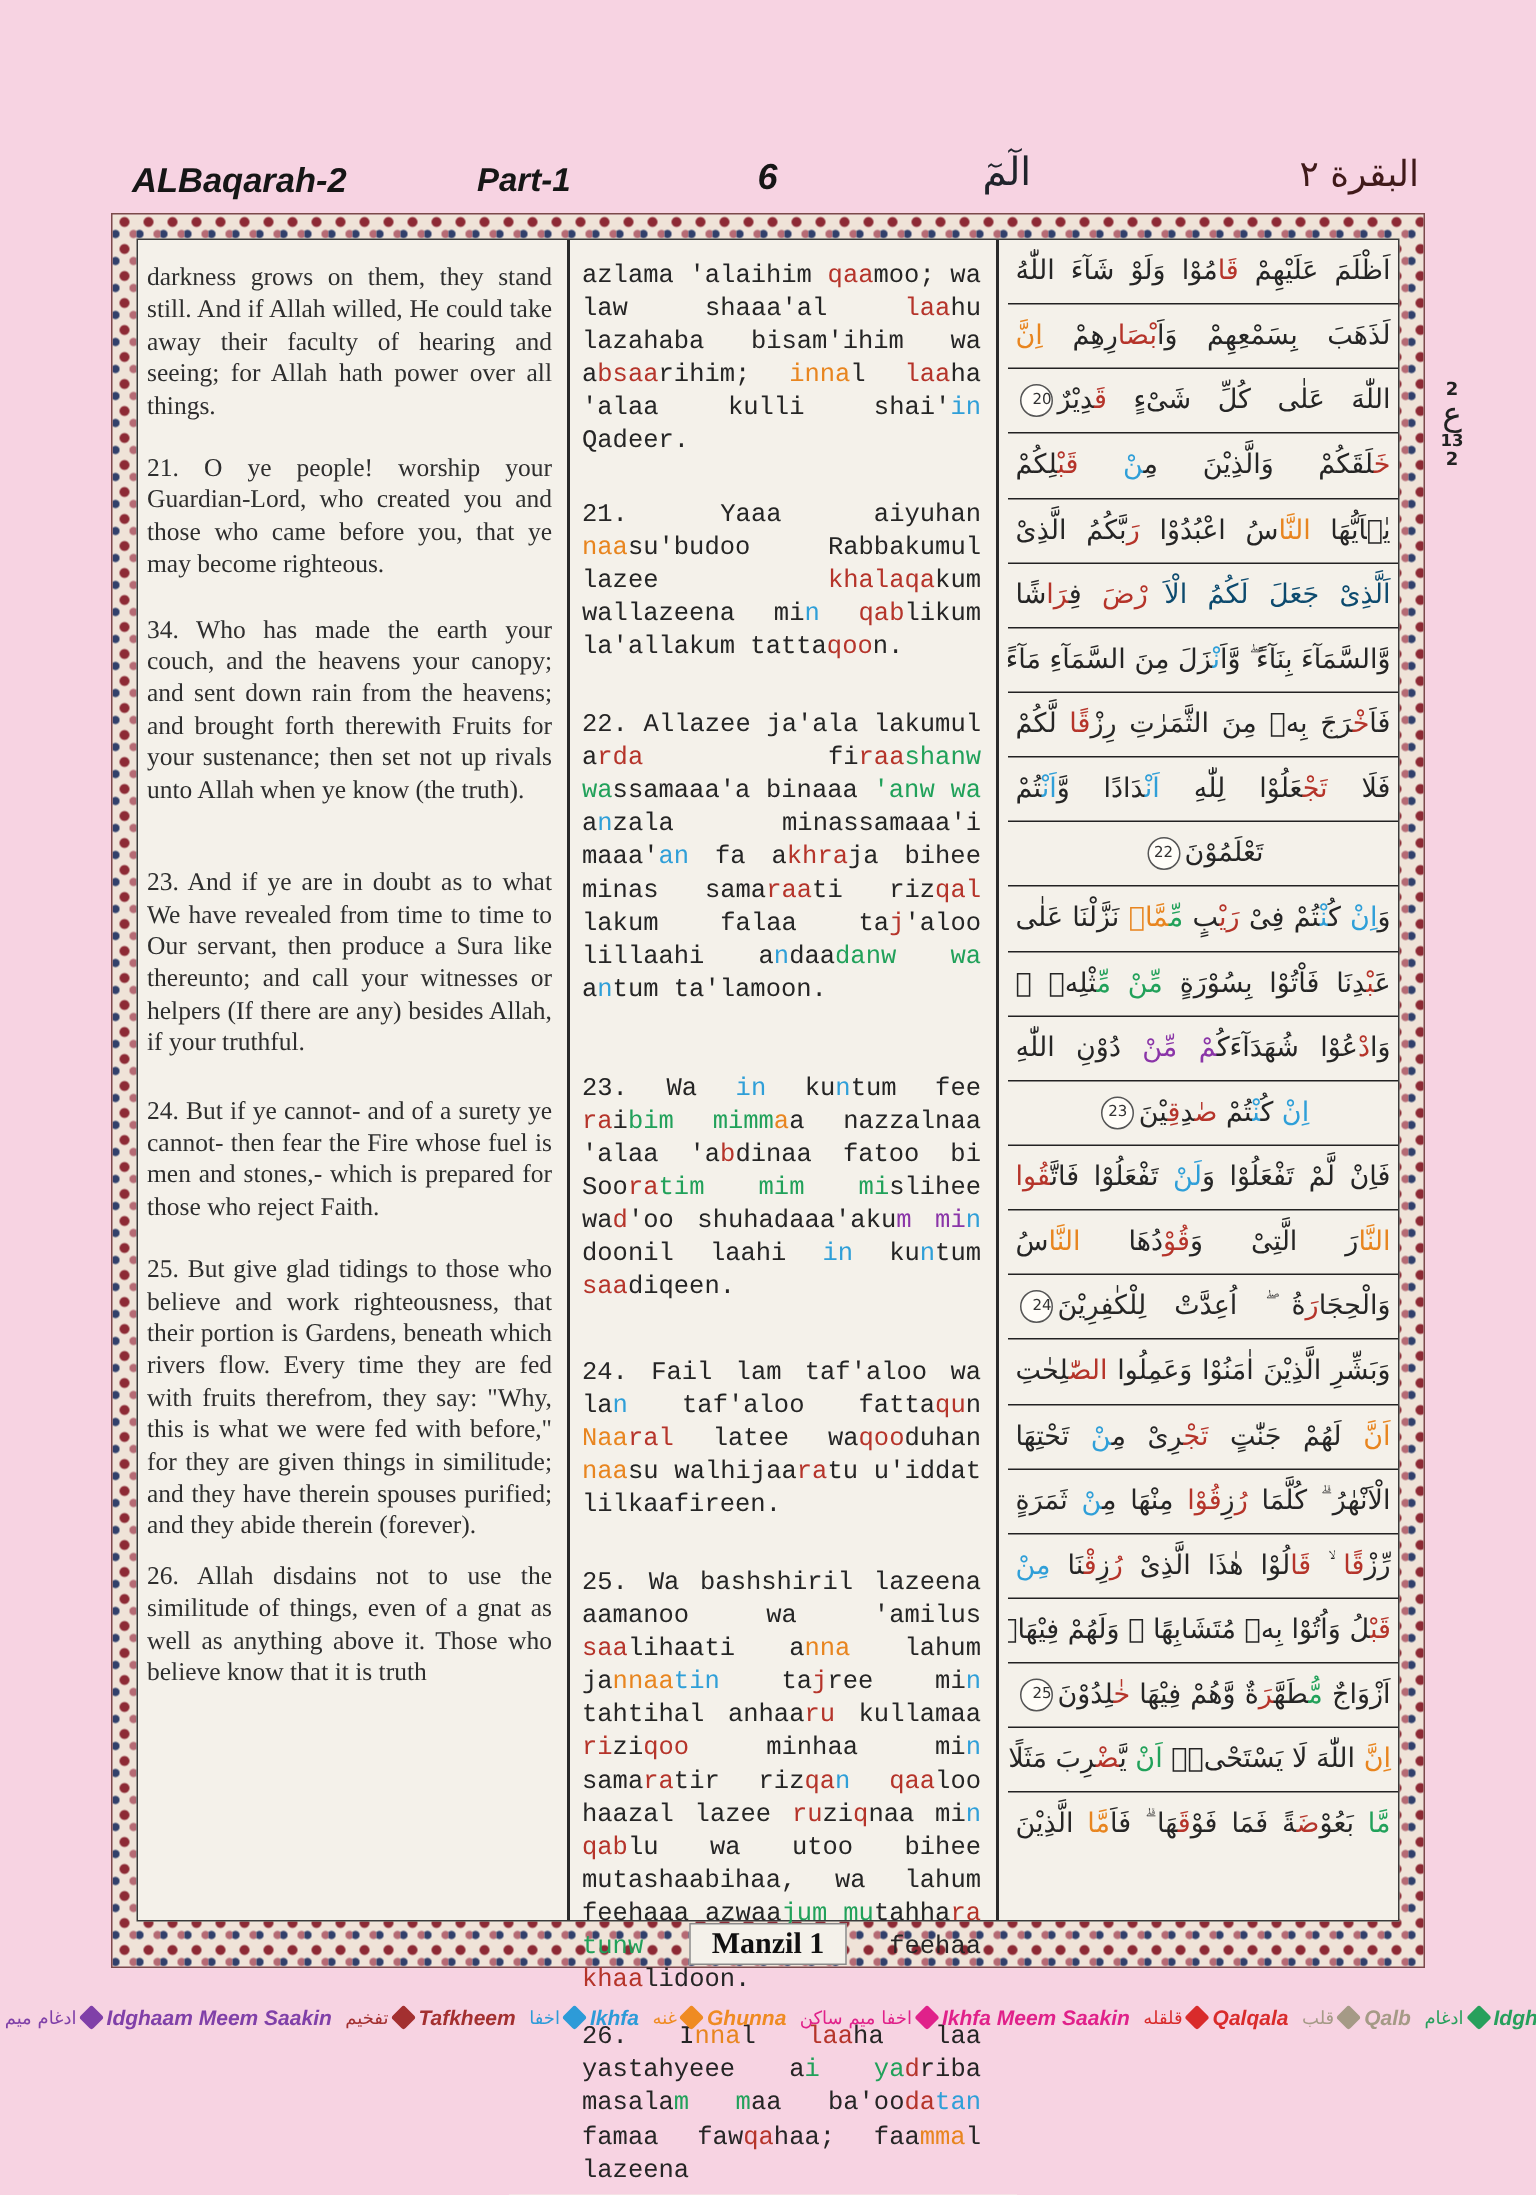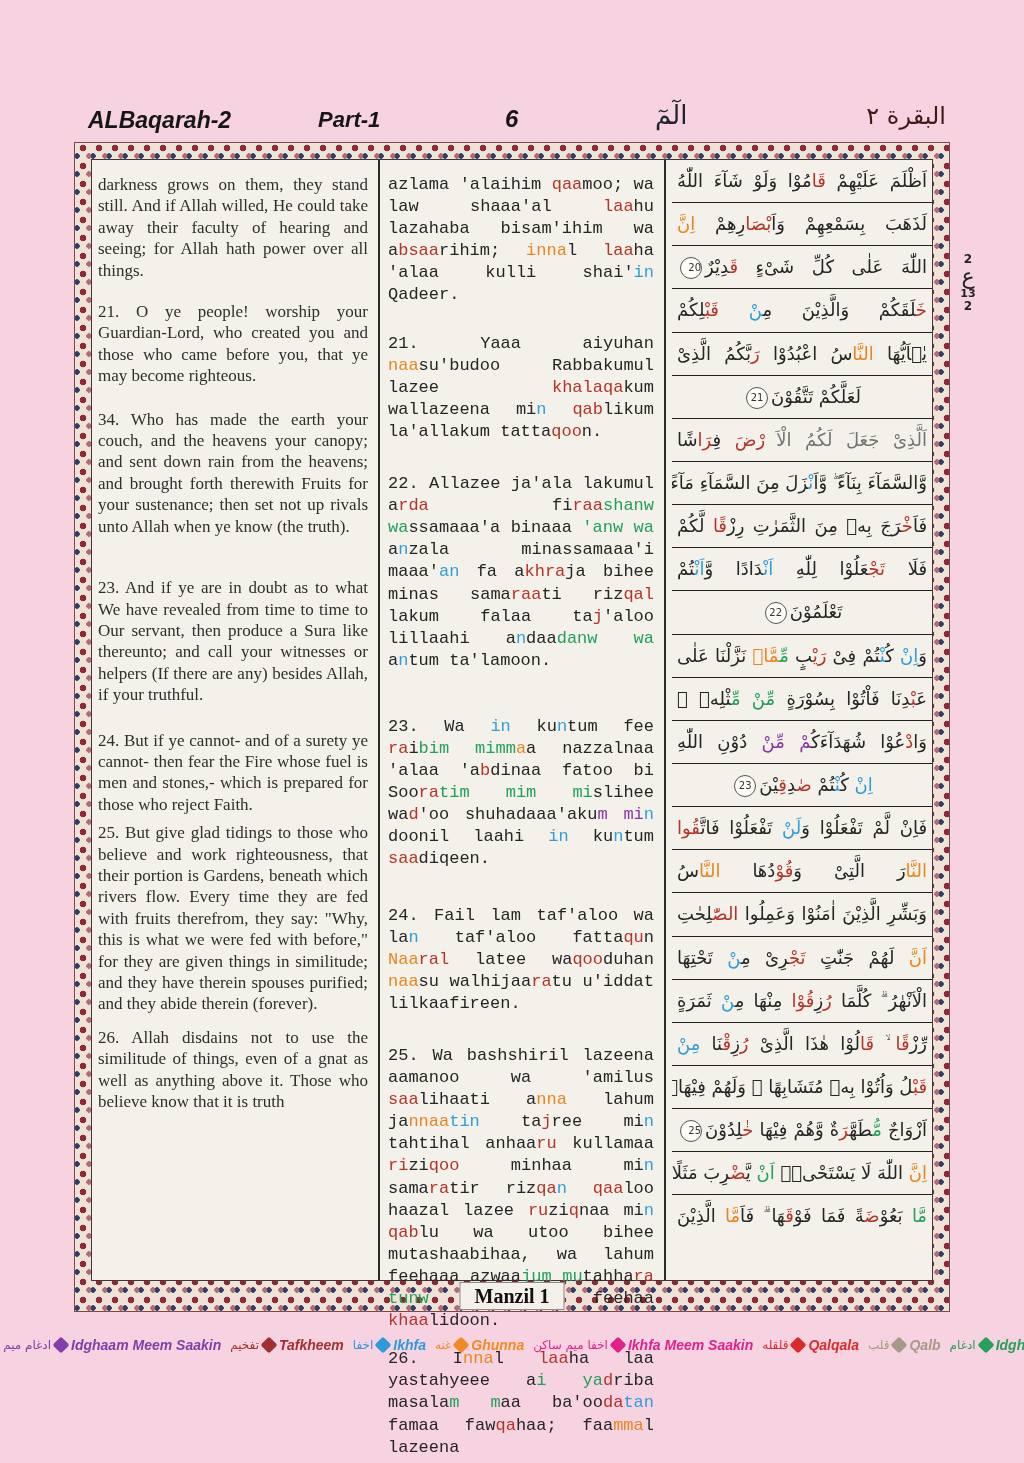--- a/index.html
+++ b/index.html
@@ -30,21 +30,21 @@
   .frame-inner{
     position:absolute;left:16px;top:16px;right:16px;bottom:30px;
     background:#f4f1ea;border:1.5px solid #3a3a3a;
   }
   .divider{position:absolute;top:0;bottom:0;width:1.5px;background:#2a2a2a;}
   .div1{left:286px;} .div2{left:572px;}
   
   .col-eng{position:absolute;left:6px;top:14px;width:270px;}
   .epara{margin:0 0 20px 0;font-size:17px;line-height:1.26;text-align:justify;color:#2e2e2e;}
   .e0{margin-bottom:20px}.e1{margin-bottom:22px}.e2{margin-bottom:40px}
-  .e3{margin-bottom:24px}.e4{margin-bottom:7px}.e5{margin-bottom:12px}.e6{margin-bottom:0}
+  .e3{margin-bottom:24px}.e4{margin-bottom:20px}.e5{margin-bottom:12px}.e6{margin-bottom:0}
   
   .col-tr{position:absolute;left:296px;top:14px;width:266px;font-family:Liberation Mono, monospace;}
   .tpara{margin:0 0 26px 0;font-size:17px;line-height:1.3;text-align:justify;}
   .t0{margin-bottom:26px}.t1{margin-bottom:30px}.t2{margin-bottom:44px}
   .t3{margin-bottom:34px}.t4{margin-bottom:30px}.t5{margin-bottom:16px}.t6{margin-bottom:0}
   
   .col-ar{position:absolute;left:580px;right:0;top:0;bottom:0;}
   .aline{
     height:43.15px;box-sizing:border-box;border-bottom:1.6px solid #222;
     direction:rtl;padding:0 5px;overflow:hidden;
@@ -112,32 +112,32 @@
         <p class="tpara t5"><span style="color: rgb(37, 37, 37);">25. Wa bashshiril lazeena aamanoo wa 'amilus </span><span style="color: rgb(181, 52, 42);">saa</span><span style="color: rgb(37, 37, 37);">lihaati a</span><span style="color: rgb(232, 133, 31);">nna</span><span style="color: rgb(37, 37, 37);"> lahum ja</span><span style="color: rgb(232, 133, 31);">nnaa</span><span style="color: rgb(47, 159, 216);">tin</span><span style="color: rgb(37, 37, 37);"> ta</span><span style="color: rgb(181, 52, 42);">j</span><span style="color: rgb(37, 37, 37);">ree mi</span><span style="color: rgb(47, 159, 216);">n</span><span style="color: rgb(37, 37, 37);"> tahtihal anhaa</span><span style="color: rgb(181, 52, 42);">ru</span><span style="color: rgb(37, 37, 37);"> kullamaa </span><span style="color: rgb(181, 52, 42);">ri</span><span style="color: rgb(37, 37, 37);">zi</span><span style="color: rgb(181, 52, 42);">qoo</span><span style="color: rgb(37, 37, 37);"> minhaa mi</span><span style="color: rgb(47, 159, 216);">n</span><span style="color: rgb(37, 37, 37);"> sama</span><span style="color: rgb(181, 52, 42);">ra</span><span style="color: rgb(37, 37, 37);">tir riz</span><span style="color: rgb(181, 52, 42);">qa</span><span style="color: rgb(47, 159, 216);">n</span><span style="color: rgb(37, 37, 37);"> </span><span style="color: rgb(181, 52, 42);">qaa</span><span style="color: rgb(37, 37, 37);">loo haazal lazee </span><span style="color: rgb(181, 52, 42);">ru</span><span style="color: rgb(37, 37, 37);">zi</span><span style="color: rgb(181, 52, 42);">q</span><span style="color: rgb(37, 37, 37);">naa mi</span><span style="color: rgb(47, 159, 216);">n</span><span style="color: rgb(37, 37, 37);"> </span><span style="color: rgb(181, 52, 42);">qab</span><span style="color: rgb(37, 37, 37);">lu wa utoo bihee mutashaabihaa, wa lahum feehaaa azwaa</span><span style="color: rgb(33, 161, 90);">jum</span><span style="color: rgb(37, 37, 37);"> </span><span style="color: rgb(33, 161, 90);">mu</span><span style="color: rgb(37, 37, 37);">tahha</span><span style="color: rgb(181, 52, 42);">ra</span><span style="color: rgb(37, 37, 37);"> </span><span style="color: rgb(33, 161, 90);">tunw</span><span style="color: rgb(37, 37, 37);"> </span><span style="color: rgb(33, 161, 90);">wa</span><span style="color: rgb(37, 37, 37);"> hum feehaa </span><span style="color: rgb(181, 52, 42);">khaa</span><span style="color: rgb(37, 37, 37);">lidoon.</span></p>
         <p class="tpara t6"><span style="color: rgb(37, 37, 37);">26. I</span><span style="color: rgb(232, 133, 31);">nna</span><span style="color: rgb(37, 37, 37);">l </span><span style="color: rgb(181, 52, 42);">laa</span><span style="color: rgb(37, 37, 37);">ha laa yastahyeee a</span><span style="color: rgb(33, 161, 90);">i</span><span style="color: rgb(37, 37, 37);"> </span><span style="color: rgb(33, 161, 90);">ya</span><span style="color: rgb(181, 52, 42);">d</span><span style="color: rgb(37, 37, 37);">riba masala</span><span style="color: rgb(33, 161, 90);">m</span><span style="color: rgb(37, 37, 37);"> </span><span style="color: rgb(33, 161, 90);">m</span><span style="color: rgb(37, 37, 37);">aa ba'oo</span><span style="color: rgb(181, 52, 42);">da</span><span style="color: rgb(47, 159, 216);">tan</span><span style="color: rgb(37, 37, 37);"> famaa faw</span><span style="color: rgb(181, 52, 42);">qa</span><span style="color: rgb(37, 37, 37);">haa; faa</span><span style="color: rgb(232, 133, 31);">mma</span><span style="color: rgb(37, 37, 37);">l lazeena</span></p>
       </div>
     <div class="divider div2"></div>
     <div class="col-ar">
         <div class="aline"><span style="color: rgb(37, 37, 37);">اَظْلَمَ عَلَيْهِمْ </span><span style="color: rgb(181, 52, 42);">قَا</span><span style="color: rgb(37, 37, 37);">مُوْا وَلَوْ شَآءَ اللّٰهُ</span></div>
         <div class="aline"><span style="color: rgb(37, 37, 37);">لَذَهَبَ بِسَمْعِهِمْ وَاَ</span><span style="color: rgb(181, 52, 42);">بْصَا</span><span style="color: rgb(37, 37, 37);">رِهِمْ </span><span style="color: rgb(232, 133, 31);">اِنَّ</span></div>
         <div class="aline"><span style="color: rgb(37, 37, 37);">اللّٰهَ عَلٰى كُلِّ شَىْءٍ </span><span style="color: rgb(181, 52, 42);">قَ</span><span style="color: rgb(37, 37, 37);">دِيْرٌ</span><span class="endmark">20</span></div>
         <div class="aline"><span style="color: rgb(181, 52, 42);">خَ</span><span style="color: rgb(37, 37, 37);">لَقَكُمْ وَالَّذِيْنَ مِ</span><span style="color: rgb(47, 159, 216);">نْ</span><span style="color: rgb(37, 37, 37);"> </span><span style="color: rgb(181, 52, 42);">قَبْ</span><span style="color: rgb(37, 37, 37);">لِكُمْ</span></div>
         <div class="aline"><span style="color: rgb(37, 37, 37);">يٰۤاَيُّهَا </span><span style="color: rgb(232, 133, 31);">النَّا</span><span style="color: rgb(37, 37, 37);">سُ اعْبُدُوْا </span><span style="color: rgb(181, 52, 42);">رَ</span><span style="color: rgb(37, 37, 37);">بَّكُمُ الَّذِىْ</span></div>
-        <div class="aline centered"><span style="color: rgb(37, 37, 37);">لَعَلَّكُمْ تَتَّقُوْنَ</span><span class="endmark">21</span></div>
-        <div class="aline"><span style="color: #737373; padding-left: 11px;">اَلَّذِىْ جَعَلَ لَكُمُ الْاَ</span><span style="color: rgb(181, 52, 42);">رْضَ</span><span style="color: rgb(37, 37, 37);"> فِ</span><span style="color: rgb(181, 52, 42);">رَا</span><span style="color: rgb(37, 37, 37);">شًا</span></div>
+        <div class="aline"><span style="color: #0c4a6e; padding-left: 11px;">اَلَّذِىْ جَعَلَ لَكُمُ الْاَ</span><span style="color: rgb(181, 52, 42);">رْضَ</span><span style="color: rgb(37, 37, 37);"> فِ</span><span style="color: rgb(181, 52, 42);">رَا</span><span style="color: rgb(37, 37, 37);">شًا</span></div>
         <div class="aline"><span style="color: rgb(37, 37, 37);">وَّالسَّمَآءَ بِنَآءً ۖ وَّاَ</span><span style="color: rgb(47, 159, 216);">نْ</span><span style="color: rgb(37, 37, 37);">زَلَ مِنَ السَّمَآءِ مَآءً</span></div>
         <div class="aline"><span style="color: rgb(37, 37, 37);">فَاَ</span><span style="color: rgb(181, 52, 42);">خْ</span><span style="color: rgb(37, 37, 37);">رَجَ بِهٖ مِنَ الثَّمَرٰتِ رِزْ</span><span style="color: rgb(181, 52, 42);">قًا</span><span style="color: rgb(37, 37, 37);"> لَّكُمْ</span></div>
         <div class="aline"><span style="color: rgb(37, 37, 37);">فَلَا </span><span style="color: rgb(181, 52, 42);">تَجْ</span><span style="color: rgb(37, 37, 37);">عَلُوْا لِلّٰهِ </span><span style="color: rgb(47, 159, 216);">اَنْ</span><span style="color: rgb(37, 37, 37);">دَادًا وَّ</span><span style="color: rgb(47, 159, 216);">اَنْ</span><span style="color: rgb(37, 37, 37);">تُمْ</span></div>
         <div class="aline centered"><span style="color: rgb(37, 37, 37);">تَعْلَمُوْنَ</span><span class="endmark">22</span></div>
         <div class="aline"><span style="color: rgb(37, 37, 37);">وَ</span><span style="color: rgb(47, 159, 216);">اِنْ</span><span style="color: rgb(37, 37, 37);"> كُ</span><span style="color: rgb(47, 159, 216);">نْ</span><span style="color: rgb(37, 37, 37);">تُمْ فِىْ </span><span style="color: rgb(181, 52, 42);">رَيْ</span><span style="color: rgb(37, 37, 37);">بٍ </span><span style="color: rgb(33, 161, 90);">مِّ</span><span style="color: rgb(232, 133, 31);">مَّاۤ</span><span style="color: rgb(37, 37, 37);"> نَزَّلْنَا عَلٰى</span></div>
         <div class="aline"><span style="color: rgb(37, 37, 37);">عَ</span><span style="color: rgb(181, 52, 42);">بْ</span><span style="color: rgb(37, 37, 37);">دِنَا فَاْتُوْا بِسُوْرَةٍ </span><span style="color: rgb(33, 161, 90);">مِّنْ</span><span style="color: rgb(37, 37, 37);"> </span><span style="color: rgb(33, 161, 90);">مِّ</span><span style="color: rgb(37, 37, 37);">ثْلِهٖ ۖ</span></div>
         <div class="aline"><span style="color: rgb(37, 37, 37);">وَا</span><span style="color: rgb(181, 52, 42);">دْ</span><span style="color: rgb(37, 37, 37);">عُوْا شُهَدَآءَكُ</span><span style="color: rgb(138, 53, 168);">مْ</span><span style="color: rgb(37, 37, 37);"> </span><span style="color: rgb(138, 53, 168);">مِّنْ</span><span style="color: rgb(37, 37, 37);"> دُوْنِ اللّٰهِ</span></div>
         <div class="aline centered"><span style="color: rgb(47, 159, 216);">اِنْ</span><span style="color: rgb(37, 37, 37);"> كُ</span><span style="color: rgb(47, 159, 216);">نْ</span><span style="color: rgb(37, 37, 37);">تُمْ </span><span style="color: rgb(181, 52, 42);">صٰ</span><span style="color: rgb(37, 37, 37);">دِ</span><span style="color: rgb(181, 52, 42);">قِ</span><span style="color: rgb(37, 37, 37);">يْنَ</span><span class="endmark">23</span></div>
         <div class="aline"><span style="color: rgb(37, 37, 37);">فَاِنْ لَّمْ تَفْعَلُوْا وَ</span><span style="color: rgb(47, 159, 216);">لَنْ</span><span style="color: rgb(37, 37, 37);"> تَفْعَلُوْا فَاتَّ</span><span style="color: rgb(181, 52, 42);">قُوا</span></div>
         <div class="aline"><span style="color: rgb(232, 133, 31);">النَّا</span><span style="color: rgb(37, 37, 37);">رَ الَّتِىْ وَ</span><span style="color: rgb(181, 52, 42);">قُوْ</span><span style="color: rgb(37, 37, 37);">دُهَا </span><span style="color: rgb(232, 133, 31);">النَّا</span><span style="color: rgb(37, 37, 37);">سُ</span></div>
+        <div class="aline"><span style="color: rgb(37, 37, 37);">وَالْحِجَا</span><span style="color: rgb(181, 52, 42);">رَ</span><span style="color: rgb(37, 37, 37);">ةُ ۖ اُعِدَّتْ لِلْكٰفِرِيْنَ</span><span class="endmark">24</span></div>
         <div class="aline"><span style="color: rgb(37, 37, 37);">وَبَشِّرِ الَّذِيْنَ اٰمَنُوْا وَعَمِلُوا </span><span style="color: rgb(181, 52, 42);">الصّٰ</span><span style="color: rgb(37, 37, 37);">لِحٰتِ</span></div>
         <div class="aline"><span style="color: rgb(232, 133, 31);">اَنَّ</span><span style="color: rgb(37, 37, 37);"> لَهُمْ جَنّٰتٍ </span><span style="color: rgb(181, 52, 42);">تَجْ</span><span style="color: rgb(37, 37, 37);">رِىْ مِ</span><span style="color: rgb(47, 159, 216);">نْ</span><span style="color: rgb(37, 37, 37);"> تَحْتِهَا</span></div>
         <div class="aline"><span style="color: rgb(37, 37, 37);">الْاَنْهٰرُ ۗ كُلَّمَا </span><span style="color: rgb(181, 52, 42);">رُ</span><span style="color: rgb(37, 37, 37);">زِ</span><span style="color: rgb(181, 52, 42);">قُوْا</span><span style="color: rgb(37, 37, 37);"> مِنْهَا مِ</span><span style="color: rgb(47, 159, 216);">نْ</span><span style="color: rgb(37, 37, 37);"> ثَمَرَةٍ</span></div>
         <div class="aline"><span style="color: rgb(37, 37, 37);">رِّزْ</span><span style="color: rgb(181, 52, 42);">قًا</span><span style="color: rgb(37, 37, 37);"> ۙ </span><span style="color: rgb(181, 52, 42);">قَا</span><span style="color: rgb(37, 37, 37);">لُوْا هٰذَا الَّذِىْ </span><span style="color: rgb(181, 52, 42);">رُ</span><span style="color: rgb(37, 37, 37);">زِ</span><span style="color: rgb(181, 52, 42);">قْ</span><span style="color: rgb(37, 37, 37);">نَا </span><span style="color: rgb(47, 159, 216);">مِنْ</span></div>
         <div class="aline"><span style="color: rgb(181, 52, 42);">قَبْ</span><span style="color: rgb(37, 37, 37);">لُ وَاُتُوْا بِهٖ مُتَشَابِهًا ۗ وَلَهُمْ فِيْهَاۤ</span></div>
         <div class="aline"><span style="color: rgb(37, 37, 37);">اَزْوَاجٌ </span><span style="color: rgb(33, 161, 90);">مُّ</span><span style="color: rgb(37, 37, 37);">طَهَّ</span><span style="color: rgb(181, 52, 42);">رَ</span><span style="color: rgb(37, 37, 37);">ةٌ وَّهُمْ فِيْهَا </span><span style="color: rgb(181, 52, 42);">خٰ</span><span style="color: rgb(37, 37, 37);">لِدُوْنَ</span><span class="endmark">25</span></div>
         <div class="aline"><span style="color: rgb(232, 133, 31);">اِنَّ</span><span style="color: rgb(37, 37, 37);"> اللّٰهَ لَا يَسْتَحْىٖۤ </span><span style="color: rgb(33, 161, 90);">اَنْ</span><span style="color: rgb(37, 37, 37);"> يَّ</span><span style="color: rgb(181, 52, 42);">ضْ</span><span style="color: rgb(37, 37, 37);">رِبَ مَثَلًا</span></div>
         <div class="aline"><span style="color: rgb(33, 161, 90);">مَّا</span><span style="color: rgb(37, 37, 37);"> بَعُوْ</span><span style="color: rgb(181, 52, 42);">ضَ</span><span style="color: rgb(37, 37, 37);">ةً فَمَا فَوْ</span><span style="color: rgb(181, 52, 42);">قَ</span><span style="color: rgb(37, 37, 37);">هَا ۗ فَاَ</span><span style="color: rgb(232, 133, 31);">مَّا</span><span style="color: rgb(37, 37, 37);"> الَّذِيْنَ</span></div>
       </div>
   </div>

